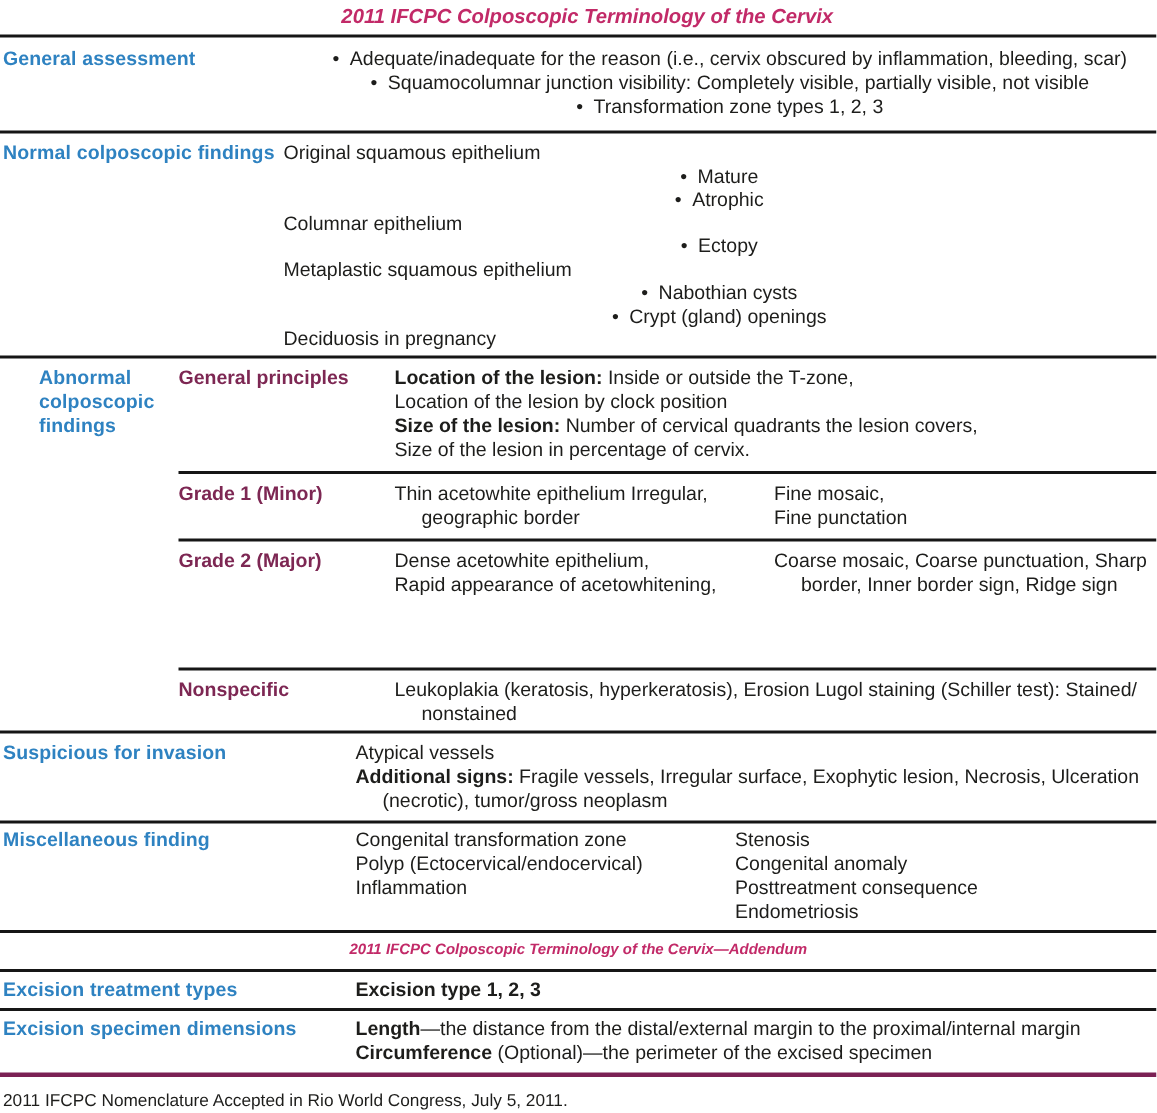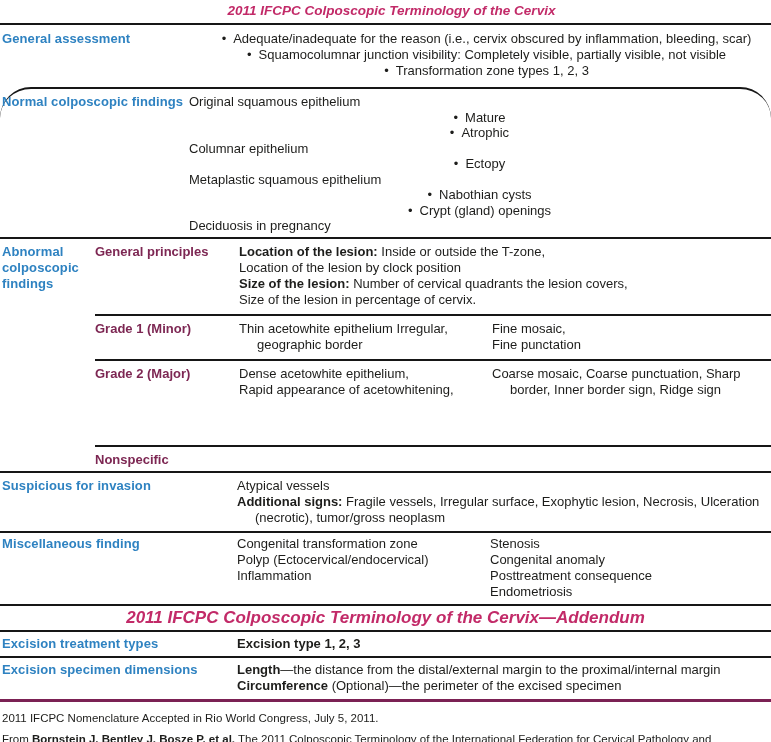--- a/index.html
+++ b/index.html
@@ -21,40 +21,40 @@
     font-style: italic;
     font-size: 13.5px;
     padding: 3px 0 4px 12px;
     border-bottom: 2px solid #161616;
   }
   .t-addendum {
     text-align: center;
     color: #c22a68;
     font-weight: bold;
     font-style: italic;
-    font-size: 17px;
+    font-size: 10px;
     padding: 4px 0 4px 0;
     border-top: 2px solid #161616;
   }
 
   
-  .row { display: grid; }
+  .row { display: grid; padding-left: 24px; }
   .rule-top { border-top: 2px solid #161616; }
 
   .label {
     color: #2e82c1;
     font-weight: bold;
     font-size: 13px;
     padding-left: 2px;
     letter-spacing: 0.1px;
   }
   .nowrap { white-space: nowrap; }
 
   .r-ga      { grid-template-columns: 187px 1fr; padding: 6px 0 8px 0; gap: 13px; }
-  .r-normal  { grid-template-columns: 187px 1fr; padding: 5px 0 3px 0; line-height: 15.5px; border-radius: 31px; }
+  .r-normal  { grid-template-columns: 187px 1fr; padding: 5px 0 3px 0; line-height: 15.5px; }
   .r-susp    { grid-template-columns: 235px 1fr; padding: 5px 0 5px 0; }
   .r-misc    { grid-template-columns: 235px 253px 1fr; padding: 3px 0 4px 0; }
   .r-et      { grid-template-columns: 235px 1fr; padding: 4px 0 4px 0; }
   .r-ed      { grid-template-columns: 235px 1fr; padding: 4px 0 5px 0; border-bottom: 3px solid #7b2154; }
 
   
   .r-abn { grid-template-columns: 95px 1fr; }
   .abn-label { padding-top: 5px; padding-right: 8px; }
   .subrow { display: grid; grid-template-columns: 142px 1fr; padding: 5px 0 6px 0; }
   .subrow + .subrow { border-top: 2px solid #161616; }
@@ -143,20 +143,24 @@
           </div>
           <div class="content">
             <span class="ln">Coarse mosaic, Coarse punctuation, Sharp</span>
             <span class="ln indent">border, Inner border sign, Ridge sign</span>
           </div>
         </div>
       </div>
 
       <div class="subrow tight">
         <div class="subheader">Nonspecific</div>
+        <div class="content">
+          <span class="ln">Leukoplakia (keratosis, hyperkeratosis), Erosion Lugol staining (Schiller test): Stained/</span>
+          <span class="ln indent">nonstained</span>
+        </div>
       </div>
 
     </div>
   </div>
 
   <div class="row r-susp rule-top">
     <div class="label nowrap">Suspicious for invasion</div>
     <div class="content">
       <span class="ln">Atypical vessels</span>
       <span class="ln"><b>Additional signs:</b><span> Fragile vessels, Irregular surface, Exophytic lesion, Necrosis, Ulceration</span></span>

